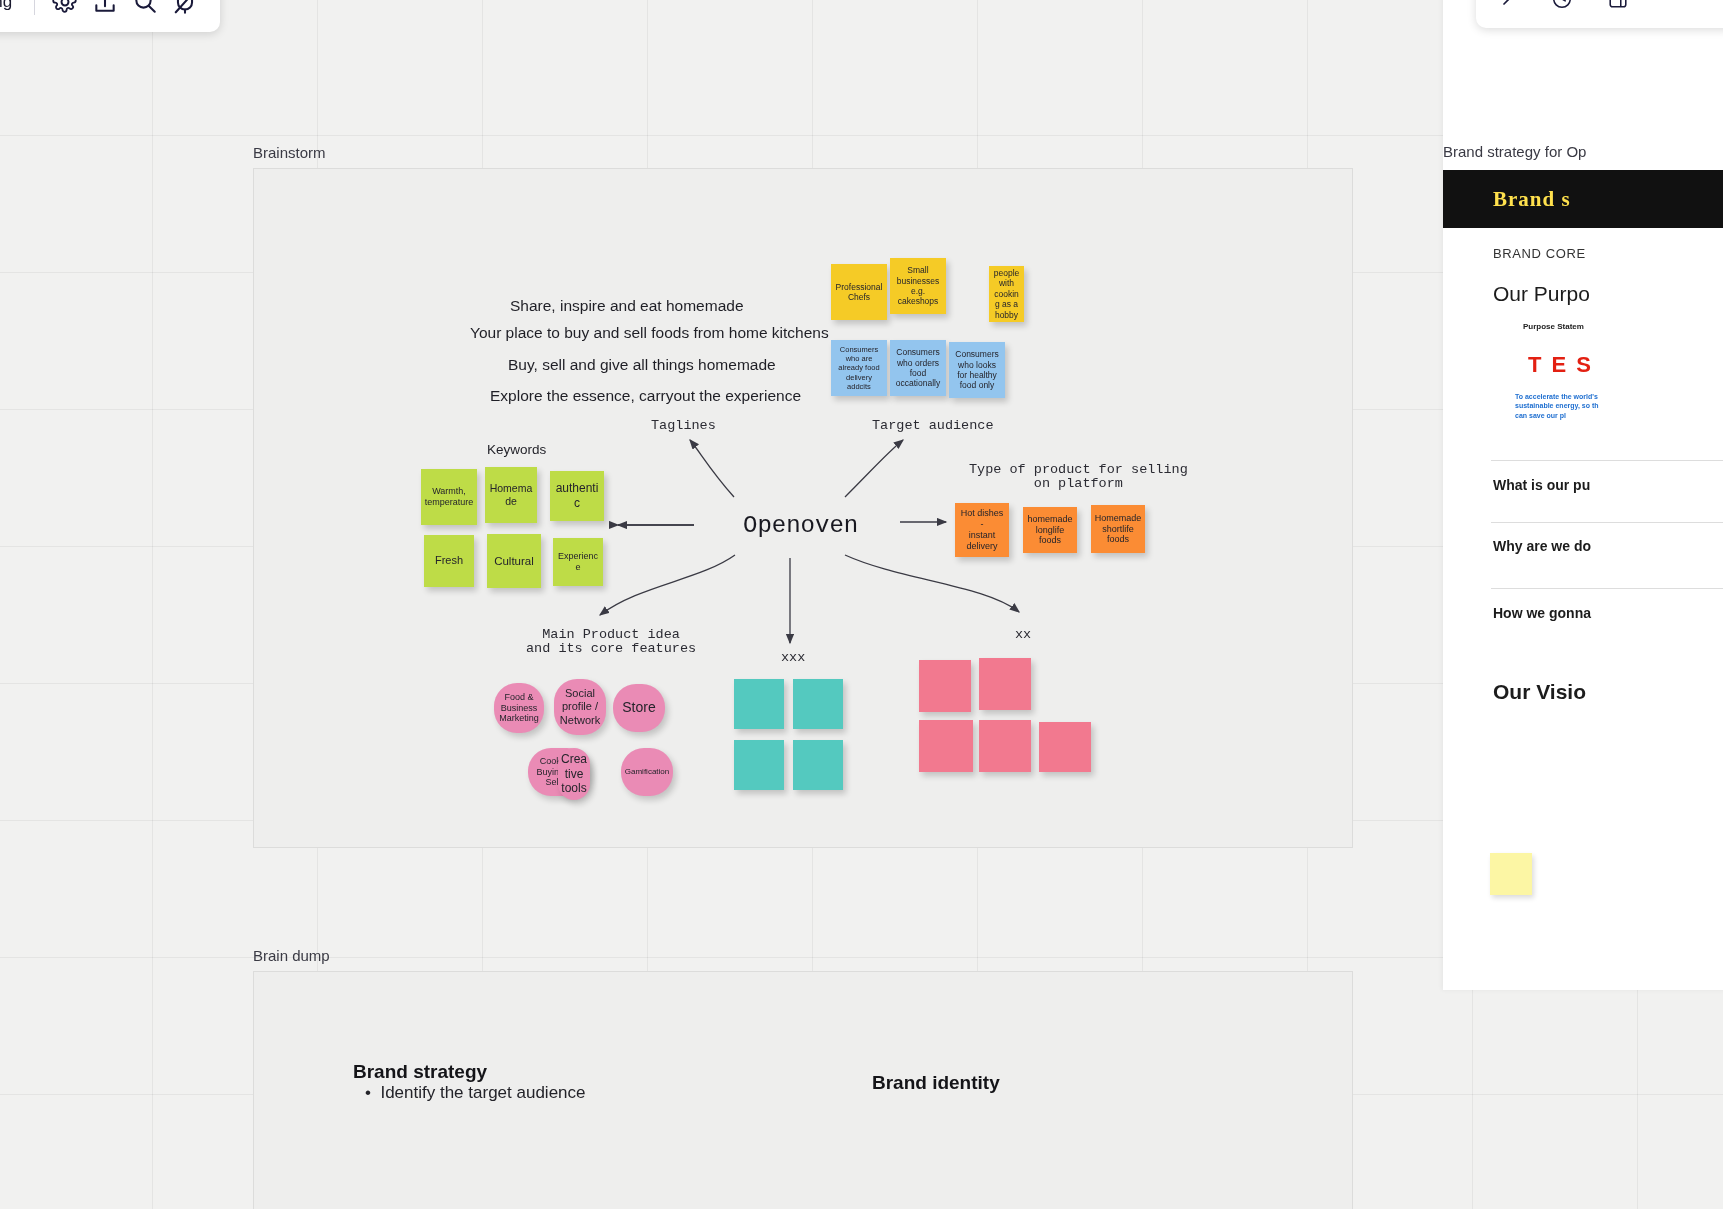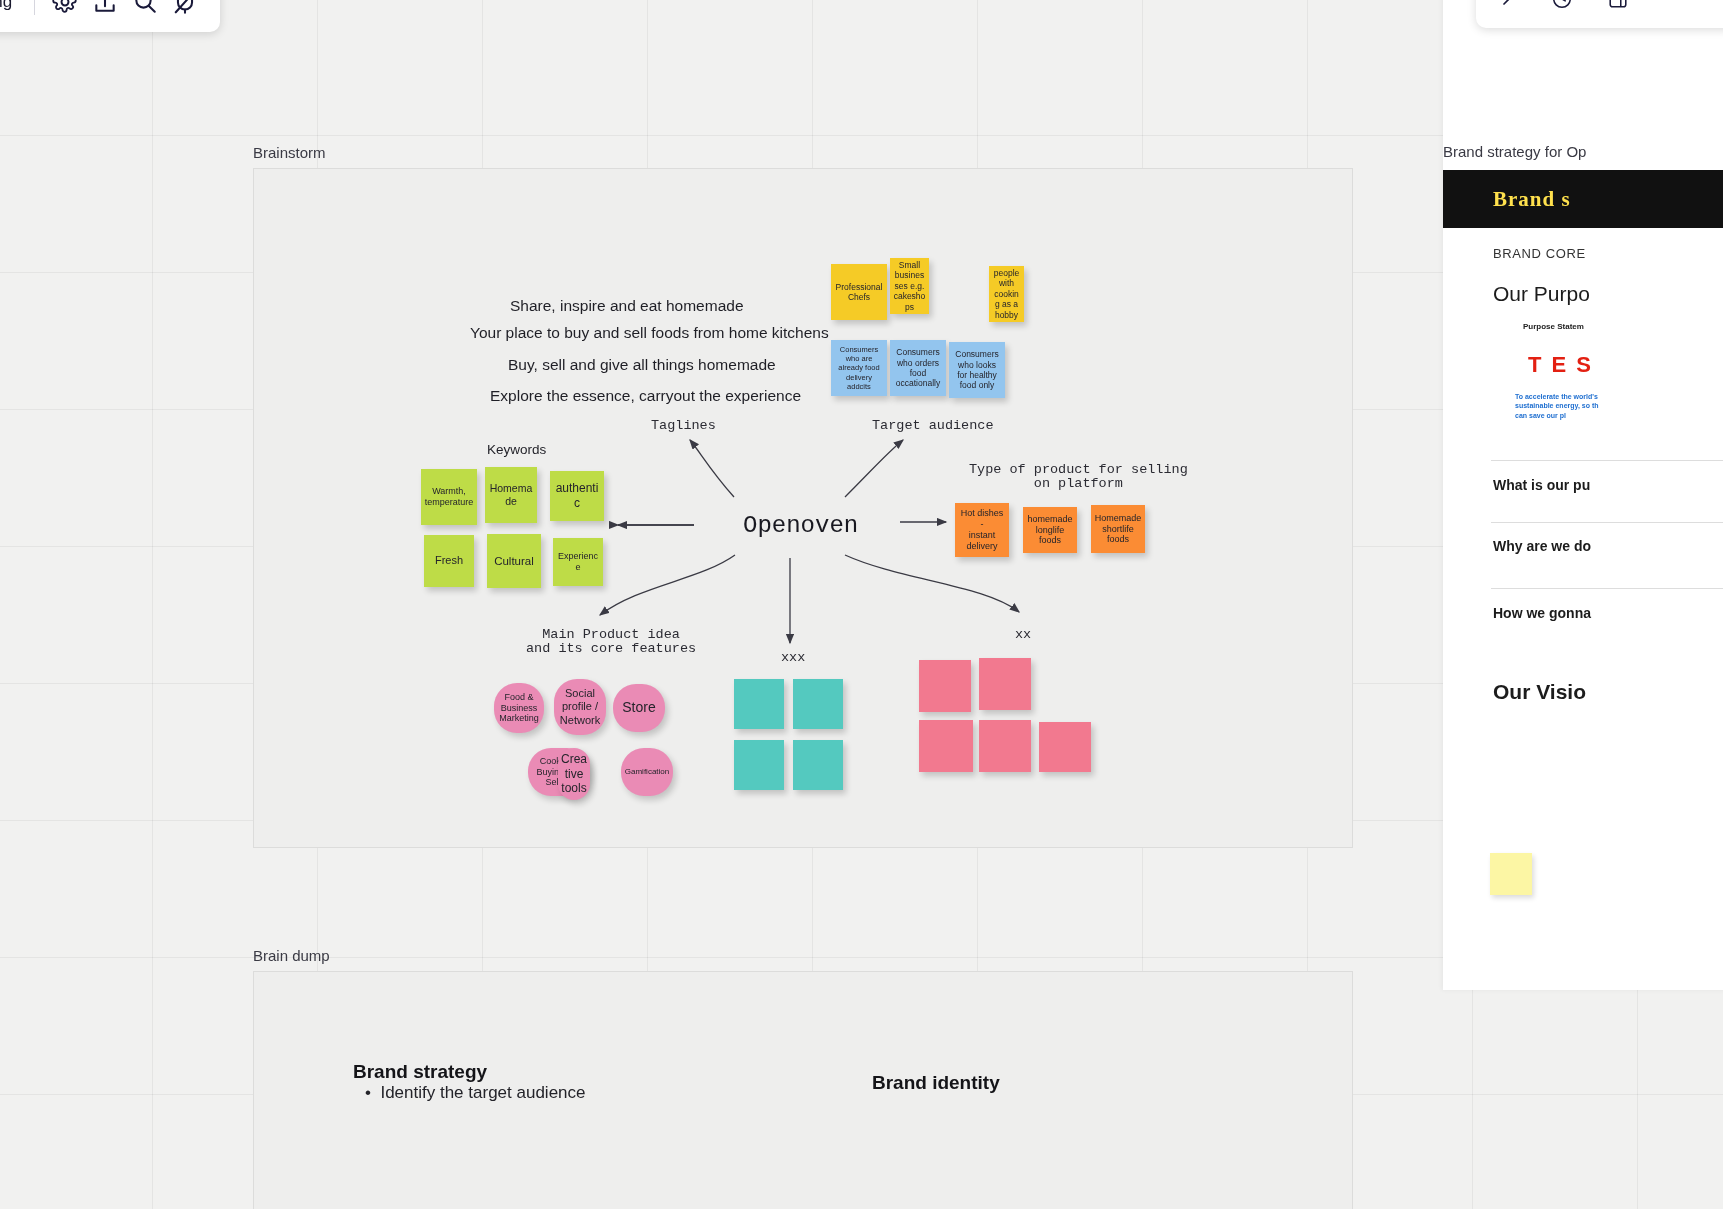--- a/index.html
+++ b/index.html
@@ -208,21 +208,21 @@
   <div class="ctext" style="left:510px; top:297px; font-size:15.5px;">Share, inspire and eat homemade</div>
   <div class="ctext" style="left:470px; top:324px; font-size:15.5px;">Your place to buy and sell foods from home kitchens</div>
   <div class="ctext" style="left:508px; top:356px; font-size:15.5px;">Buy, sell and give all things homemade</div>
   <div class="ctext" style="left:490px; top:387px; font-size:15.5px;">Explore the essence, carryout the experience</div>
 
   <div class="ctext mono" style="left:651px; top:418px; font-size:13.5px;">Taglines</div>
 
   <div class="ctext mono" style="left:872px; top:418px; font-size:13.5px;">Target audience</div>
 
   <div class="note yellow" style="left:831px; top:264px; width:56px; height:56px; font-size:8.5px;">Professional Chefs</div>
-  <div class="note yellow" style="left:890px; top:258px; width:39px; height:56px; font-size:8.5px;">Small businesses e.g. cakeshops</div>
+  <div class="note yellow" style="left:890px; top:258px; width:56px; height:56px; font-size:8.5px;">Small businesses e.g. cakeshops</div>
   <div class="note yellow" style="left:989px; top:266px; width:35px; height:56px; font-size:8.5px;">people with cooking as a hobby</div>
 
   <div class="note blue" style="left:831px; top:340px; width:56px; height:56px; font-size:7.5px;">Consumers who are already food delivery addcits</div>
   <div class="note blue" style="left:890px; top:340px; width:56px; height:56px; font-size:8.5px;">Consumers who orders food occationally</div>
   <div class="note blue" style="left:949px; top:342px; width:56px; height:56px; font-size:8.5px;">Consumers who looks for healthy food only</div>
 
   <div class="ctext" style="left:487px; top:442px; font-size:13.5px;">Keywords</div>
 
   <div class="note green" style="left:421px; top:469px; width:56px; height:56px; font-size:9px;">Warmth, temperature</div>
   <div class="note green" style="left:485px; top:467px; width:52px; height:56px; font-size:10.5px;">Homemade</div>

